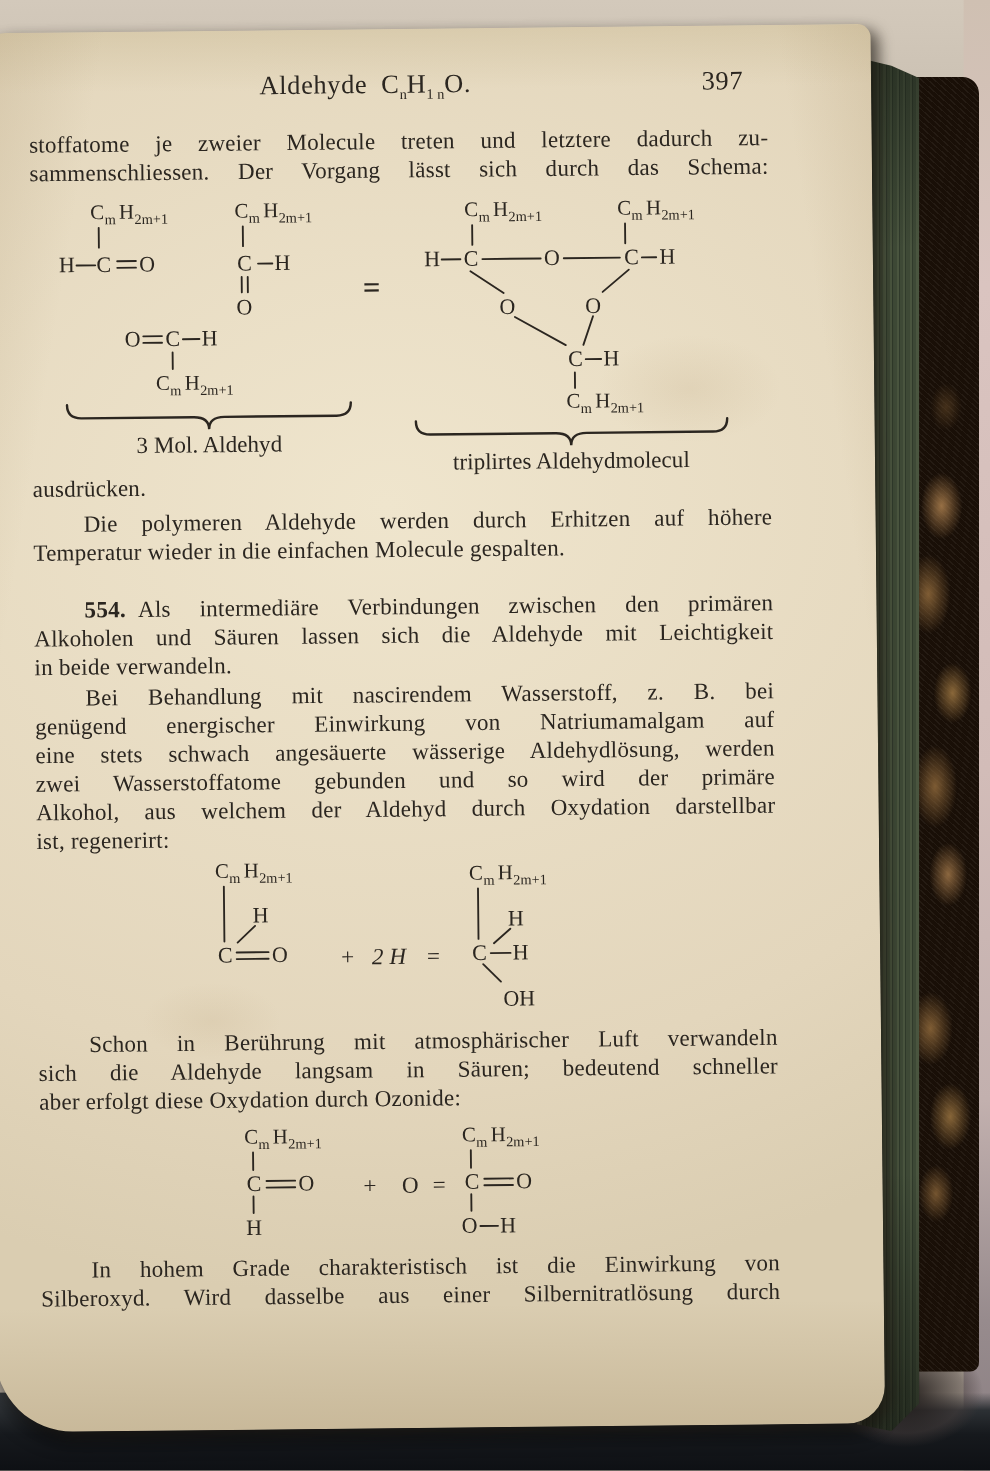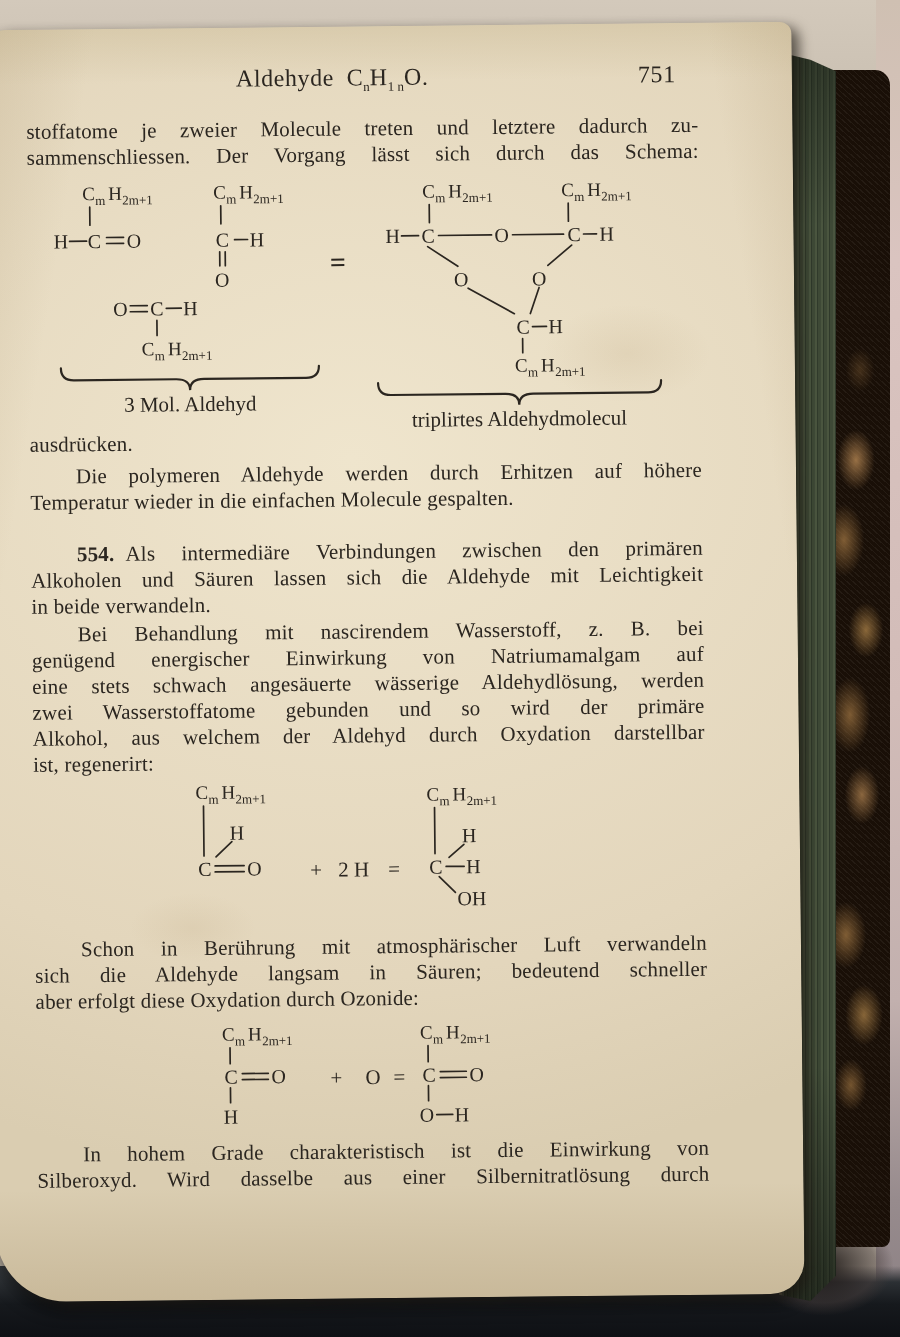--- a/index.html
+++ b/index.html
@@ -76,21 +76,21 @@
 <div class="scene">
   <div class="wall-strip"></div>
   <div class="table-dark"></div>
   <div class="shadow-br"></div>
   <div class="cover"></div>
   <div class="page-edges"></div>
 
   <div class="page">
 
     <div class="hdr" style="left:252px;top:38px;"><span>Aldehyde</span>&nbsp;<span style="margin-left:6px;">C</span><sub>n</sub><span>H</span><sub>1 n</sub><span>O.</span></div>
-    <div class="hdr" style="left:654px;top:38px;">751</div>
+    <div class="hdr" style="left:654px;top:38px;">397</div>
 
     <div class="tl just" style="top:89px;">stoffatome je zweier Molecule treten und letztere dadurch zu-</div>
     <div class="tl just" style="top:115px;">sammenschliessen.  Der Vorgang lässt sich durch das Schema:</div>
 
     <div class="fx" style="left:65px;top:146px;width:630px;height:260px;">
       <svg width="630" height="260">
         <g stroke="#2b2620" stroke-width="1.7" stroke-linecap="round">
 
           <line x1="39.5" y1="32" x2="39.5" y2="50"></line>
           <line x1="170.5" y1="32" x2="170.5" y2="50"></line>
@@ -183,27 +183,27 @@
           <line x1="312" y1="67" x2="297" y2="80"></line>
           <line x1="294" y1="89" x2="312" y2="89"></line>
           <line x1="287" y1="99" x2="303" y2="115"></line>
         </g>
       </svg>
       <span class="cmh" style="left:44px;top:2px;"><span>C</span><sub>m</sub><span class="hh">H</span><sub>2m+1</sub></span>
       <span class="atom" style="left:78px;top:42px;">H</span>
       <span class="atom" style="left:46px;top:78px;">C</span>
       <span class="atom" style="left:95px;top:78px;">O</span>
       <span class="op" style="left:158px;top:79px;">+</span>
-      <span class="op" style="left:186px;top:79px;">2 H</span>
+      <span class="op" style="left:186px;top:79px;font-style:italic;">2 H</span>
       <span class="op" style="left:236px;top:79px;">=</span>
       <span class="cmh" style="left:275px;top:6px;"><span>C</span><sub>m</sub><span class="hh">H</span><sub>2m+1</sub></span>
       <span class="atom" style="left:310px;top:47px;">H</span>
       <span class="atom" style="left:277px;top:78px;">C</span>
       <span class="atom" style="left:314px;top:78px;">H</span>
-      <span class="atom" style="left:305px;top:110px;">OH</span>
+      <span class="atom" style="left:305px;top:120px;">OH</span>
     </div>
 
     <div class="tl just ind" style="top:907px;">Schon in Berührung mit atmosphärischer Luft verwandeln</div>
     <div class="tl just" style="top:933px;">sich die Aldehyde langsam in Säuren; bedeutend schneller</div>
     <div class="tl" style="top:959px;">aber erfolgt diese Oxydation durch Ozonide:</div>
 
     <div class="fx" style="left:190px;top:994px;width:400px;height:112px;">
       <svg width="400" height="112">
         <g stroke="#2b2620" stroke-width="1.7" stroke-linecap="round">
           <line x1="46" y1="26" x2="46" y2="42"></line>

